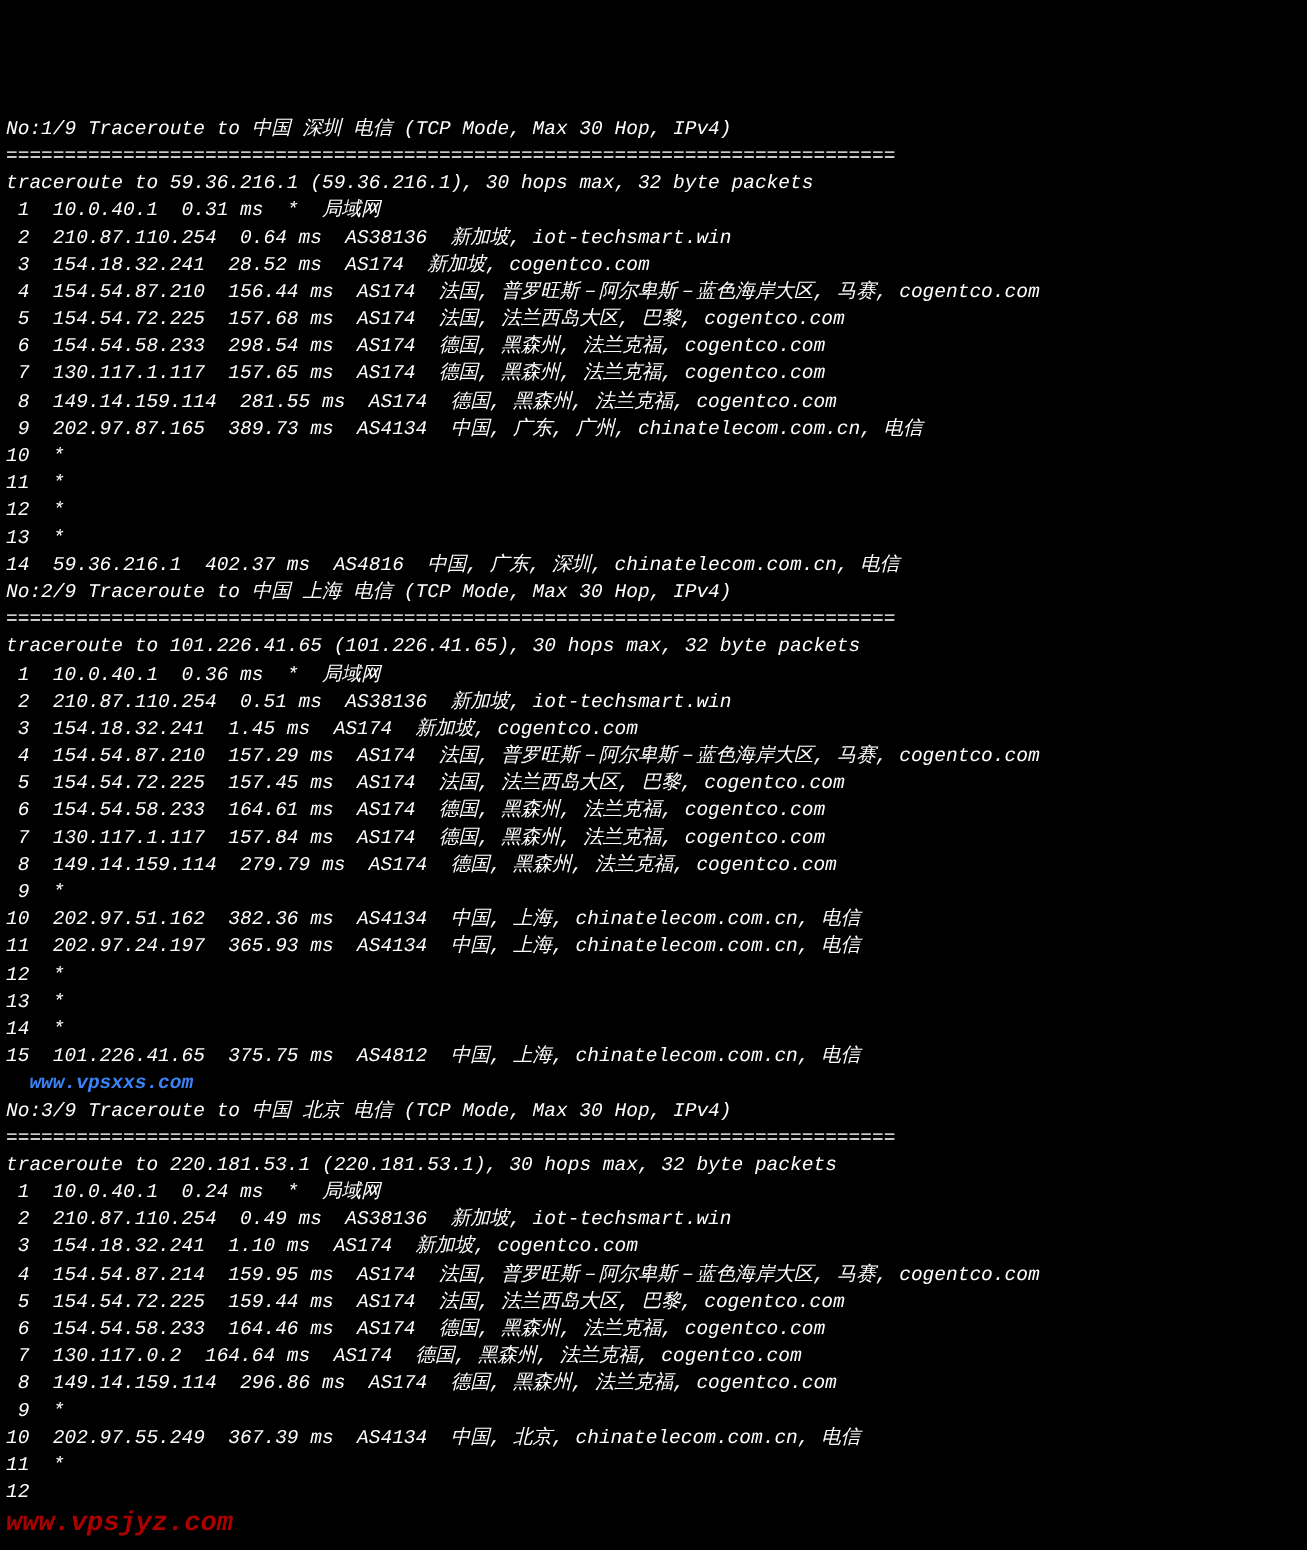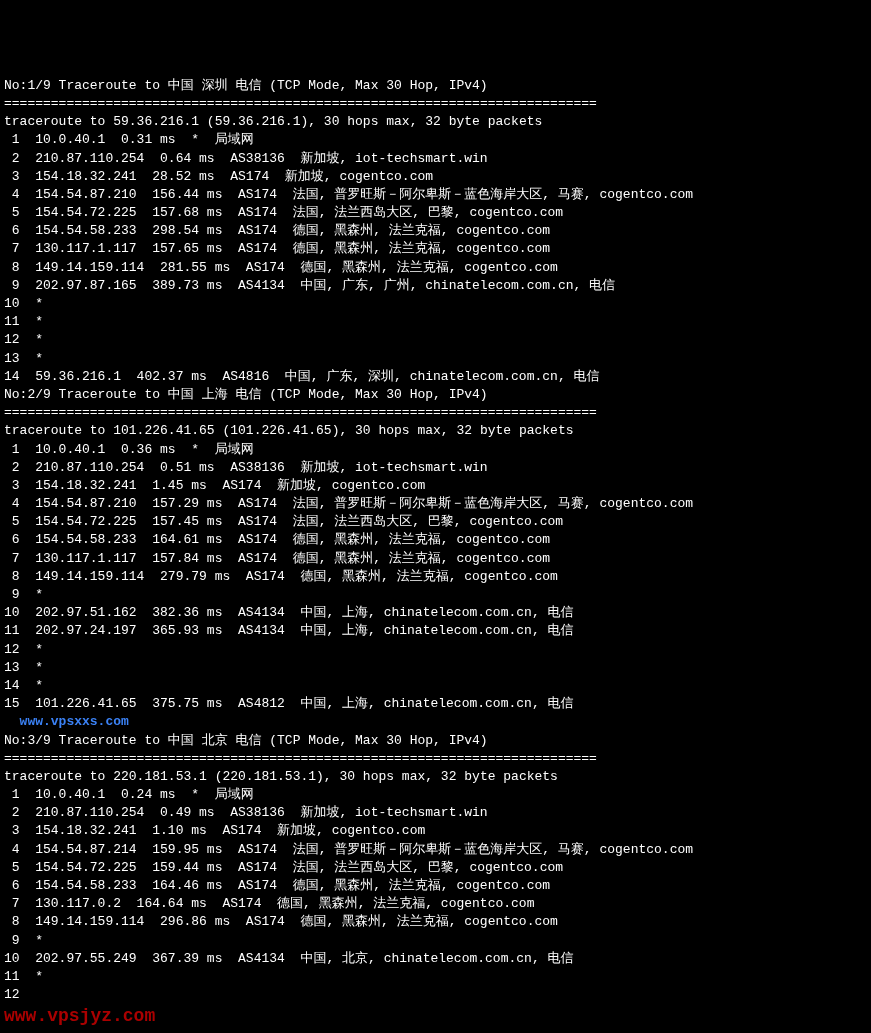--- a/index.html
+++ b/index.html
@@ -16,20 +16,21 @@
       color: #3b82f6;
       font-weight: bold;
     }
     .watermark2 {
       color: #a00;
       font-weight: bold;
       font-size: 18px;
     }
     .line {
       display: block;
+      font-style: italic;
     }
   </style>
 </head>
 <body>
 
 
 
 <div id="output"><span class="line">No:1/9 Traceroute to 中国 深圳 电信 (TCP Mode, Max 30 Hop, IPv4)</span><span class="line">============================================================================</span><span class="line">traceroute to 59.36.216.1 (59.36.216.1), 30 hops max, 32 byte packets</span><span class="line"> 1  10.0.40.1  0.31 ms  *  局域网</span><span class="line"> 2  210.87.110.254  0.64 ms  AS38136  新加坡, iot-techsmart.win</span><span class="line"> 3  154.18.32.241  28.52 ms  AS174  新加坡, cogentco.com</span><span class="line"> 4  154.54.87.210  156.44 ms  AS174  法国, 普罗旺斯－阿尔卑斯－蓝色海岸大区, 马赛, cogentco.com</span><span class="line"> 5  154.54.72.225  157.68 ms  AS174  法国, 法兰西岛大区, 巴黎, cogentco.com</span><span class="line"> 6  154.54.58.233  298.54 ms  AS174  德国, 黑森州, 法兰克福, cogentco.com</span><span class="line"> 7  130.117.1.117  157.65 ms  AS174  德国, 黑森州, 法兰克福, cogentco.com</span><span class="line"> 8  149.14.159.114  281.55 ms  AS174  德国, 黑森州, 法兰克福, cogentco.com</span><span class="line"> 9  202.97.87.165  389.73 ms  AS4134  中国, 广东, 广州, chinatelecom.com.cn, 电信</span><span class="line">10  *</span><span class="line">11  *</span><span class="line">12  *</span><span class="line">13  *</span><span class="line">14  59.36.216.1  402.37 ms  AS4816  中国, 广东, 深圳, chinatelecom.com.cn, 电信</span><span class="line"></span><span class="line"></span><span class="line">No:2/9 Traceroute to 中国 上海 电信 (TCP Mode, Max 30 Hop, IPv4)</span><span class="line">============================================================================</span><span class="line">traceroute to 101.226.41.65 (101.226.41.65), 30 hops max, 32 byte packets</span><span class="line"> 1  10.0.40.1  0.36 ms  *  局域网</span><span class="line"> 2  210.87.110.254  0.51 ms  AS38136  新加坡, iot-techsmart.win</span><span class="line"> 3  154.18.32.241  1.45 ms  AS174  新加坡, cogentco.com</span><span class="line"> 4  154.54.87.210  157.29 ms  AS174  法国, 普罗旺斯－阿尔卑斯－蓝色海岸大区, 马赛, cogentco.com</span><span class="line"> 5  154.54.72.225  157.45 ms  AS174  法国, 法兰西岛大区, 巴黎, cogentco.com</span><span class="line"> 6  154.54.58.233  164.61 ms  AS174  德国, 黑森州, 法兰克福, cogentco.com</span><span class="line"> 7  130.117.1.117  157.84 ms  AS174  德国, 黑森州, 法兰克福, cogentco.com</span><span class="line"> 8  149.14.159.114  279.79 ms  AS174  德国, 黑森州, 法兰克福, cogentco.com</span><span class="line"> 9  *</span><span class="line">10  202.97.51.162  382.36 ms  AS4134  中国, 上海, chinatelecom.com.cn, 电信</span><span class="line">11  202.97.24.197  365.93 ms  AS4134  中国, 上海, chinatelecom.com.cn, 电信</span><span class="line">12  *</span><span class="line">13  *</span><span class="line">14  *</span><span class="line">15  101.226.41.65  375.75 ms  AS4812  中国, 上海, chinatelecom.com.cn, 电信</span><span class="line"></span><span class="line"></span><span class="line watermark">  www.vpsxxs.com</span><span class="line">No:3/9 Traceroute to 中国 北京 电信 (TCP Mode, Max 30 Hop, IPv4)</span><span class="line">============================================================================</span><span class="line">traceroute to 220.181.53.1 (220.181.53.1), 30 hops max, 32 byte packets</span><span class="line"> 1  10.0.40.1  0.24 ms  *  局域网</span><span class="line"> 2  210.87.110.254  0.49 ms  AS38136  新加坡, iot-techsmart.win</span><span class="line"> 3  154.18.32.241  1.10 ms  AS174  新加坡, cogentco.com</span><span class="line"> 4  154.54.87.214  159.95 ms  AS174  法国, 普罗旺斯－阿尔卑斯－蓝色海岸大区, 马赛, cogentco.com</span><span class="line"> 5  154.54.72.225  159.44 ms  AS174  法国, 法兰西岛大区, 巴黎, cogentco.com</span><span class="line"> 6  154.54.58.233  164.46 ms  AS174  德国, 黑森州, 法兰克福, cogentco.com</span><span class="line"> 7  130.117.0.2  164.64 ms  AS174  德国, 黑森州, 法兰克福, cogentco.com</span><span class="line"> 8  149.14.159.114  296.86 ms  AS174  德国, 黑森州, 法兰克福, cogentco.com</span><span class="line"> 9  *</span><span class="line">10  202.97.55.249  367.39 ms  AS4134  中国, 北京, chinatelecom.com.cn, 电信</span><span class="line">11  *</span><span class="line">12</span><span class="line watermark2">www.vpsjyz.com</span></div>
 
 

